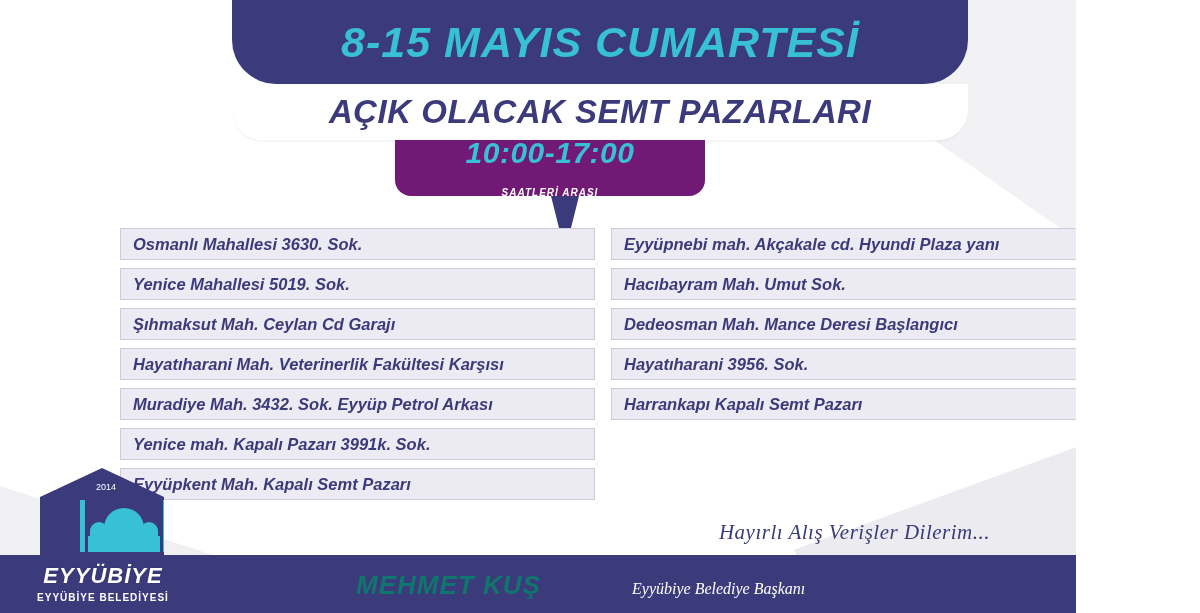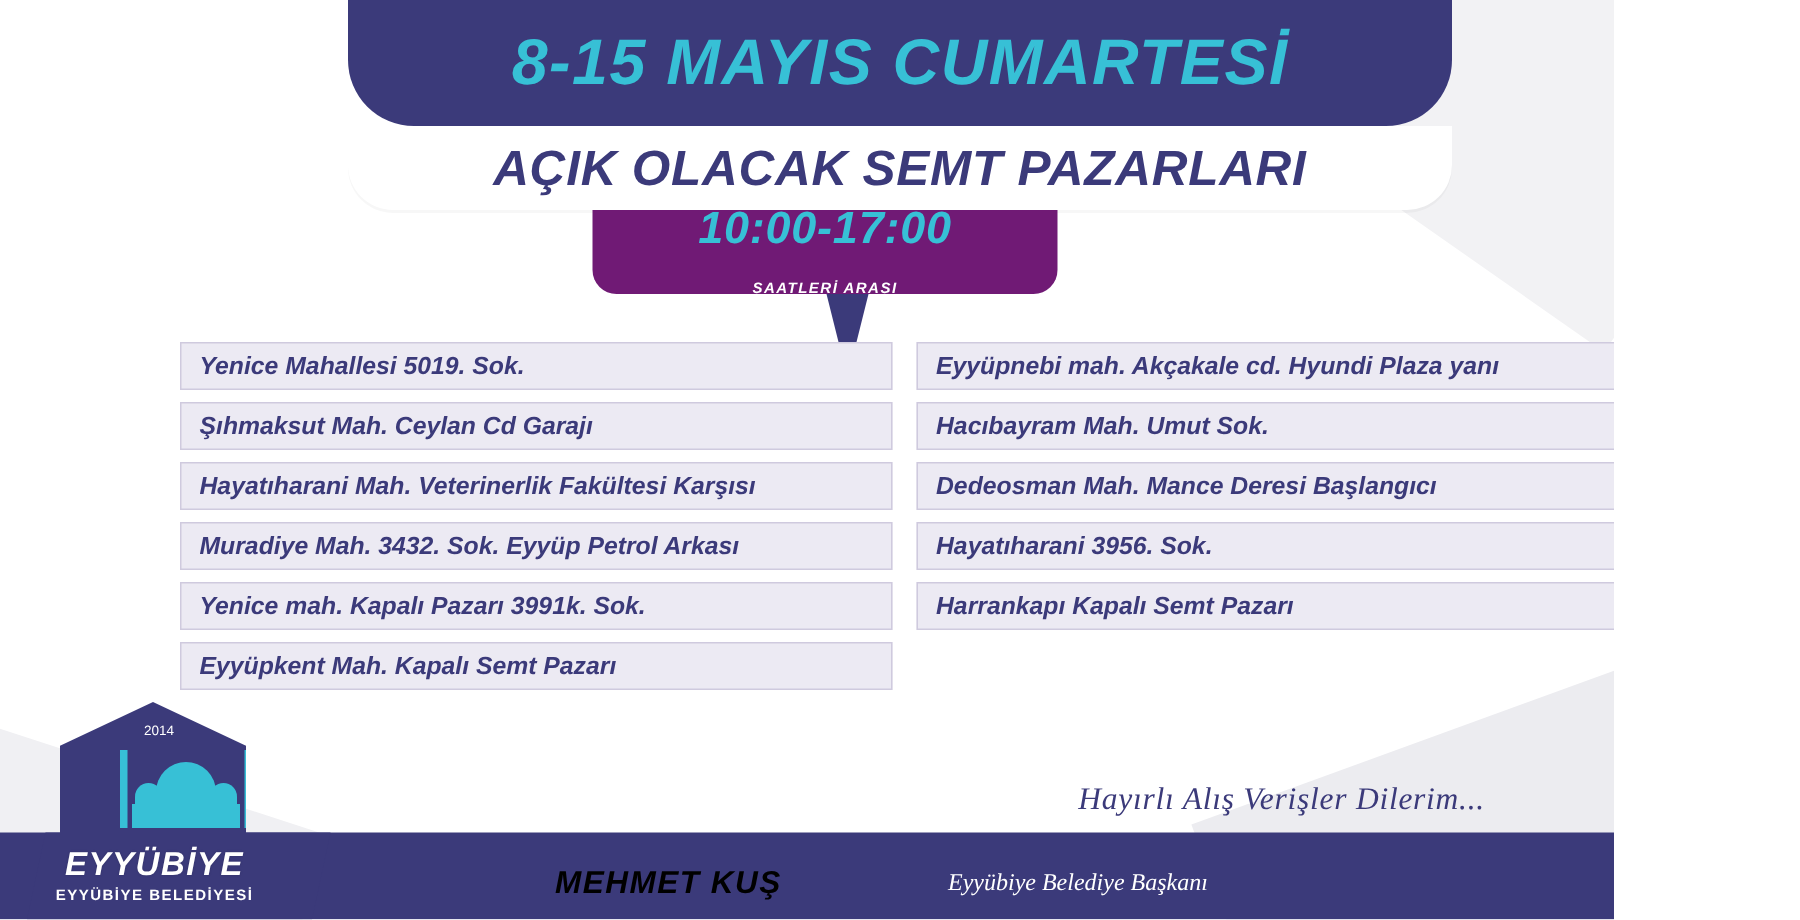--- a/index.html
+++ b/index.html
@@ -314,24 +314,24 @@
     bottom: 68px;
     color: #3b3a7a;
     font-size: 21px;
     font-style: italic;
     font-family: "Liberation Serif", serif;
     letter-spacing: 0.5px;
     z-index: 5;
   }
   .footer-name {
     position: absolute;
-    left: 370px;
+    left: 356px;
     bottom: 12px;
-    color: #000000;
-    font-size: 21px;
+    color: #0f766e;
+    font-size: 26px;
     font-weight: bold;
     font-style: italic;
     letter-spacing: 1px;
     z-index: 5;
   }
   .footer-role {
     position: absolute;
     left: 632px;
     bottom: 15px;
     color: #ffffff;
@@ -361,20 +361,21 @@
   </div>
 
   <div class="time-pointer"></div>
   <div class="time-badge">
     <div class="time">10:00-17:00</div>
     <div class="time-sub">SAATLERİ ARASI</div>
   </div>
 
   <div class="lists">
     <div class="col col-left">
+      <div class="row">Osmanlı Mahallesi 3630. Sok.</div>
       <div class="row">Yenice Mahallesi 5019. Sok.</div>
       <div class="row">Şıhmaksut Mah. Ceylan Cd Garajı</div>
       <div class="row">Hayatıharani Mah. Veterinerlik Fakültesi Karşısı</div>
       <div class="row">Muradiye Mah. 3432. Sok. Eyyüp Petrol Arkası</div>
       <div class="row">Yenice mah. Kapalı Pazarı 3991k. Sok.</div>
       <div class="row">Eyyüpkent Mah. Kapalı Semt Pazarı</div>
     </div>
     <div class="col col-right">
       <div class="row">Eyyüpnebi mah. Akçakale cd. Hyundi Plaza yanı</div>
       <div class="row">Hacıbayram Mah. Umut Sok.</div>

